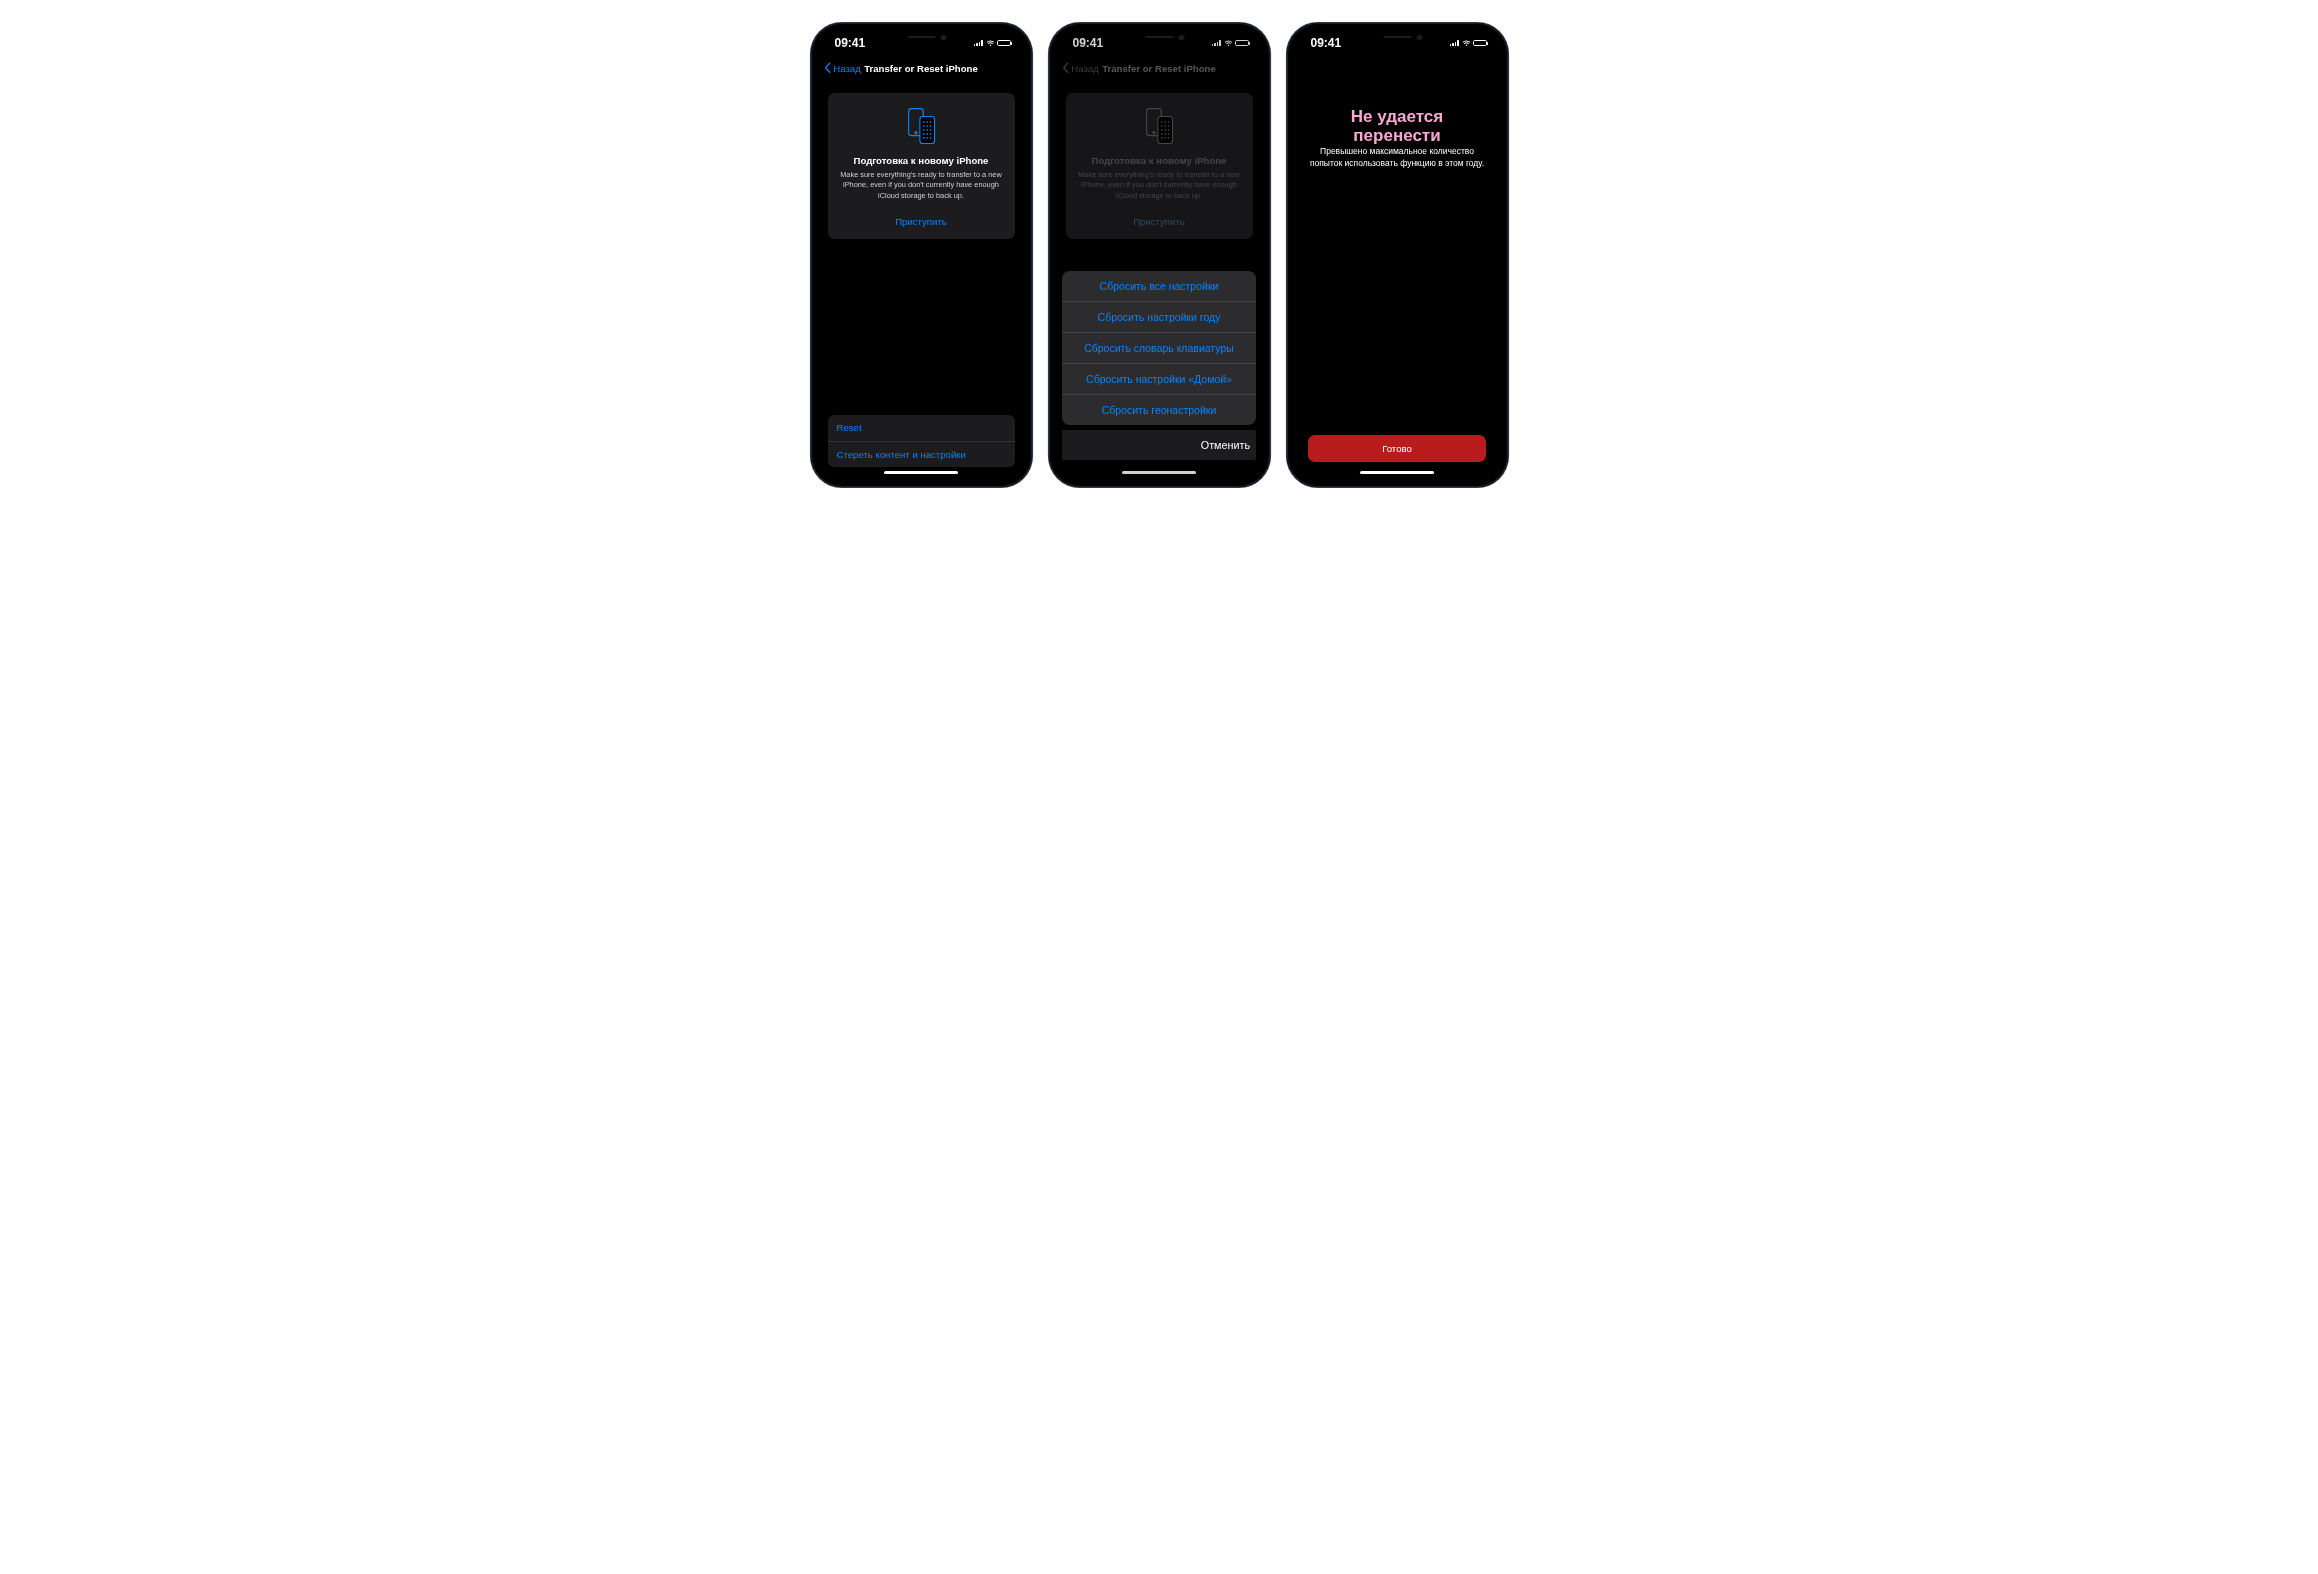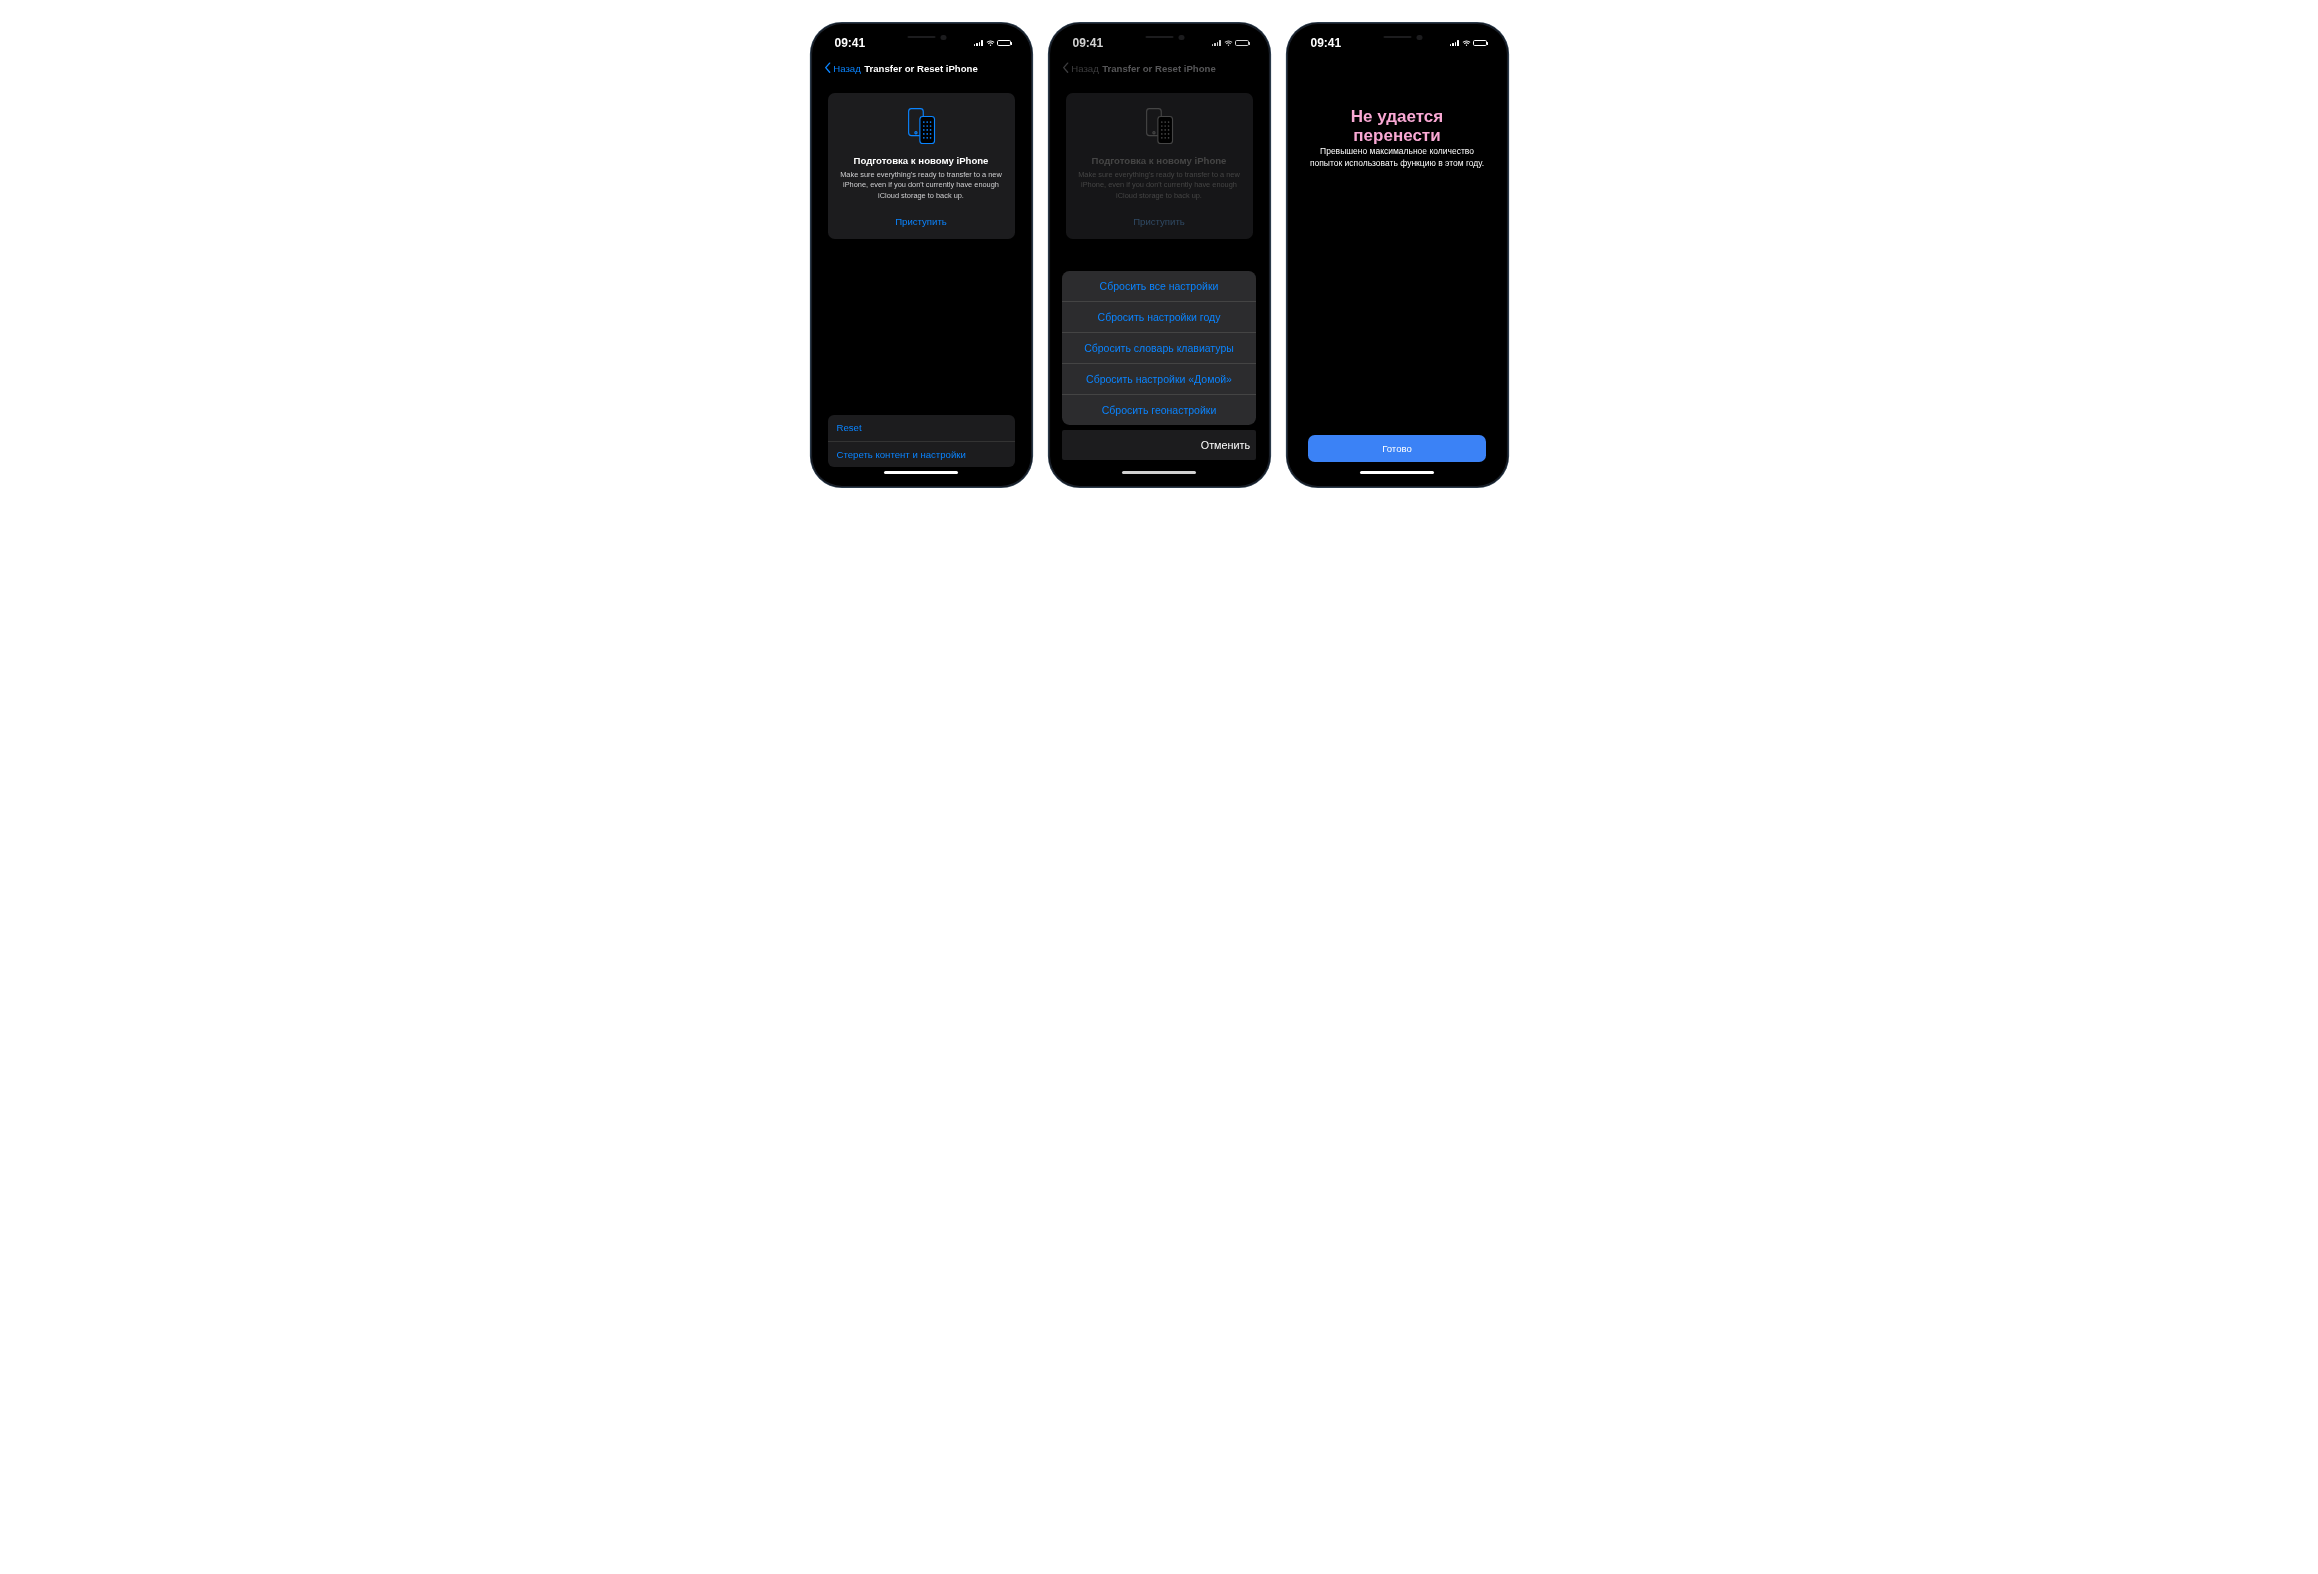--- a/index.html
+++ b/index.html
@@ -225,21 +225,21 @@
   }
   .fail-desc {
     color: #fff;
     font-size: 8.5px;
     text-align: center;
     margin-top: 0;
     line-height: 1.4;
   }
   .done-btn {
     margin-top: auto;
-    background: #3b82f6;
+    background: #b91c1c;
     color: #fff;
     text-align: center;
     padding: 8px;
     border-radius: 6.8px;
     font-size: 9.6px;
     font-weight: 500;
   }
 </style>
 </head>
 <body>

